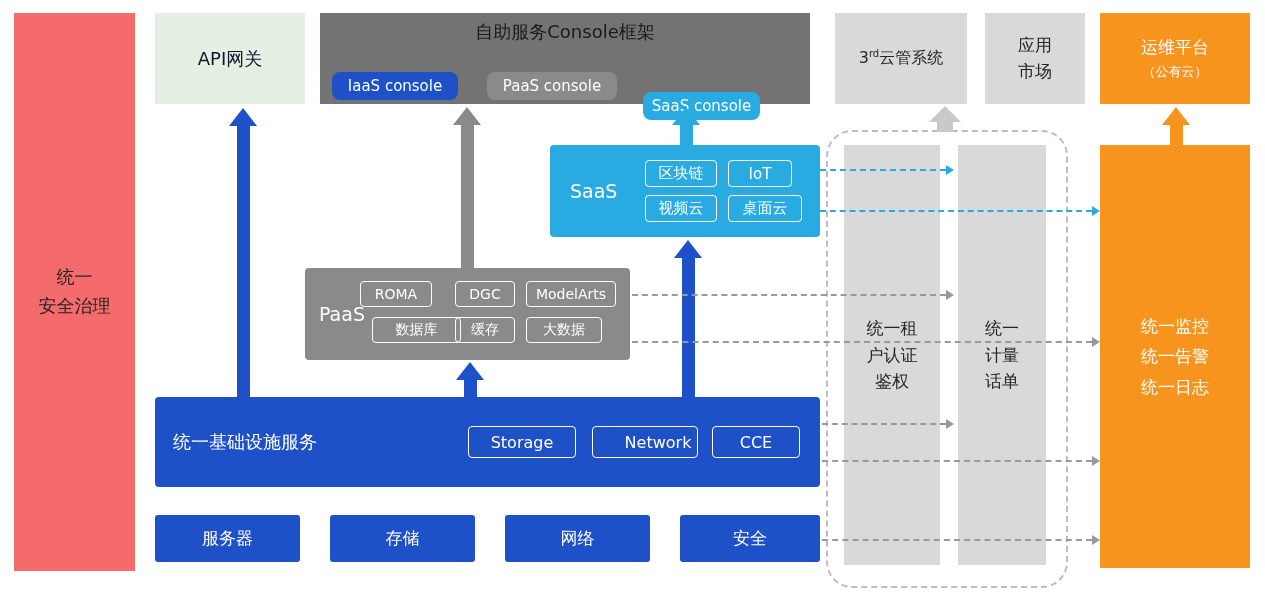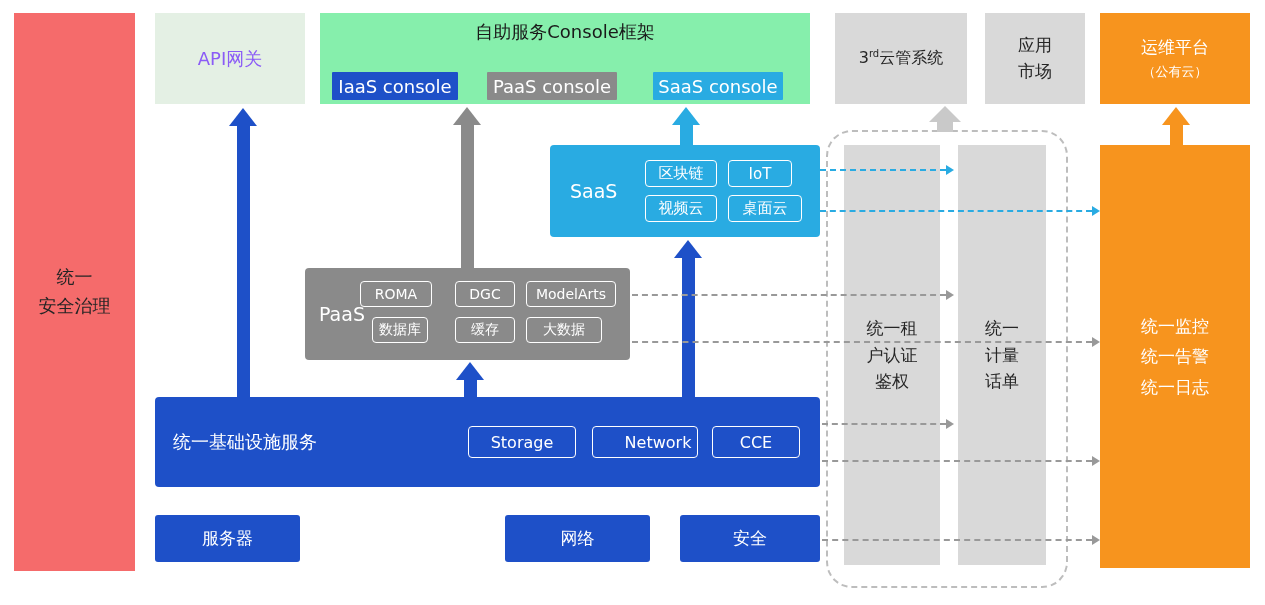--- a/index.html
+++ b/index.html
@@ -8,22 +8,22 @@
     font-family:"DejaVu Sans","Liberation Sans",sans-serif;
     background:#ffffff;
   }
   .canvas { position:relative; width:1265px; height:605px; background:#ffffff; overflow:hidden; }
   .abs { position:absolute; }
   .center { display:flex; align-items:center; justify-content:center; text-align:center; }
   .pre { white-space:pre-line; }
 
   
   .redbox     { background:#F56B6B; color:#252525; }
-  .lightgreen { background:#E4F0E4; color:#8b5cf6; }
-  .greenbox   { background:#86efac; color:#1A1A1A; }
+  .lightgreen { background:#E4F0E4; color:#0f172a; }
+  .greenbox   { background:#737373; color:#1A1A1A; }
   .lightgray  { background:#D9D9D9; color:#252525; }
   .orangebox  { background:#F7941E; color:#ffffff; }
   .bluebox    { background:#1E50C8; color:#ffffff; }
   .cyanbox    { background:#29ABE2; color:#ffffff; }
   .graybox    { background:#8A8A8A; color:#ffffff; }
 
   .rounded { border-radius:4px; }
 
   
   .chip {
@@ -37,23 +37,23 @@
   }
   .box-label {
     position:absolute; top:0; bottom:0;
     display:flex; align-items:center;
     color:#ffffff; font-size:19px;
   }
 
   
   .console-btn {
     position:absolute; top:59px; height:28px;
-    border-radius:1px; color:#ffffff;
+    border-radius:8px; color:#ffffff;
     display:flex; align-items:center; justify-content:center;
-    font-size:18px;
+    font-size:15px;
   }
 
   
   .varrow { position:absolute; display:flex; flex-direction:column; align-items:center; z-index:5; }
   .vhead  { width:0; height:0; border-left:14px solid transparent; border-right:14px solid transparent; }
   .vshaft { width:13px; }
 
   
   .hconn { position:absolute; display:flex; align-items:center; height:10px; z-index:6; }
   .hline { flex:1; height:0; }
@@ -75,21 +75,21 @@
 
   <div class="abs redbox center pre" style="left:14px;top:13px;width:121px;height:558px;font-size:18px;line-height:1.6;">统一
 安全治理</div>
 
   <div class="abs lightgreen center" style="left:155px;top:13px;width:150px;height:91px;font-size:18px;">API网关</div>
 
   <div class="abs greenbox" style="left:320px;top:13px;width:490px;height:91px;">
     <div class="abs center" style="left:0;top:7px;width:100%;font-size:18px;">自助服务Console框架</div>
     <div class="console-btn bluebox" style="left:12px;width:126px;">IaaS console</div>
     <div class="console-btn graybox" style="left:167px;width:130px;">PaaS console</div>
-    <div class="console-btn cyanbox" style="left:333px;width:130px;">SaaS console</div>
+    <div class="console-btn cyanbox" style="left:323px;width:117px;margin-top:20px;">SaaS console</div>
   </div>
 
   <div class="abs lightgray center" style="left:835px;top:13px;width:132px;height:91px;font-size:16px;">
     <span>
       <span>3</span><sup>rd</sup><span>云管系统</span>
     </span>
   </div>
 
   <div class="abs lightgray center pre" style="left:985px;top:13px;width:100px;height:91px;font-size:17px;line-height:1.5;">应用
 市场</div>
@@ -107,33 +107,34 @@
     <div class="chip" style="left:178px;top:15px;width:64px;height:27px;font-size:15px;">IoT</div>
     <div class="chip" style="left:95px;top:50px;width:72px;height:27px;font-size:15px;">视频云</div>
     <div class="chip" style="left:178px;top:50px;width:74px;height:27px;font-size:15px;">桌面云</div>
   </div>
 
   <div class="abs graybox rounded" style="left:305px;top:268px;width:325px;height:92px;">
     <div class="box-label" style="left:14px;">PaaS</div>
     <div class="chip" style="left:55px;top:13px;width:72px;height:26px;">ROMA</div>
     <div class="chip" style="left:150px;top:13px;width:60px;height:26px;">DGC</div>
     <div class="chip" style="left:221px;top:13px;width:90px;height:26px;">ModelArts</div>
-    <div class="chip" style="left:67px;top:49px;width:56px;height:26px;text-align:right;">数据库</div>
+    <div class="chip" style="left:67px;top:49px;width:89px;height:26px;text-align:right;">数据库</div>
     <div class="chip" style="left:150px;top:49px;width:60px;height:26px;">缓存</div>
     <div class="chip" style="left:221px;top:49px;width:76px;height:26px;">大数据</div>
   </div>
 
   <div class="abs bluebox rounded" style="left:155px;top:397px;width:665px;height:90px;">
     <div class="box-label" style="left:18px;font-size:18px;">统一基础设施服务</div>
     <div class="chip" style="left:313px;top:29px;width:108px;height:32px;font-size:16px;">Storage</div>
     <div class="chip" style="left:437px;top:29px;width:106px;height:32px;font-size:16px;padding-left:26px;">Network</div>
     <div class="chip" style="left:557px;top:29px;width:88px;height:32px;font-size:16px;">CCE</div>
   </div>
 
   <div class="abs bluebox center" style="left:155px;top:515px;width:145px;height:47px;font-size:17px;border-radius:3px;">服务器</div>
+  <div class="abs bluebox center" style="left:330px;top:515px;width:145px;height:47px;font-size:17px;border-radius:3px;">存储</div>
   <div class="abs bluebox center" style="left:505px;top:515px;width:145px;height:47px;font-size:17px;border-radius:3px;">网络</div>
   <div class="abs bluebox center" style="left:680px;top:515px;width:140px;height:47px;font-size:17px;border-radius:3px;">安全</div>
 
   <div class="dashed-group" style="left:826px;top:130px;width:242px;height:458px;"></div>
 
   <div class="abs lightgray center pre pillar" style="left:844px;top:145px;width:96px;height:420px;font-size:17px;">统一租
 户认证
 鉴权</div>
 
   <div class="abs lightgray center pre pillar" style="left:958px;top:145px;width:88px;height:420px;font-size:17px;">统一

